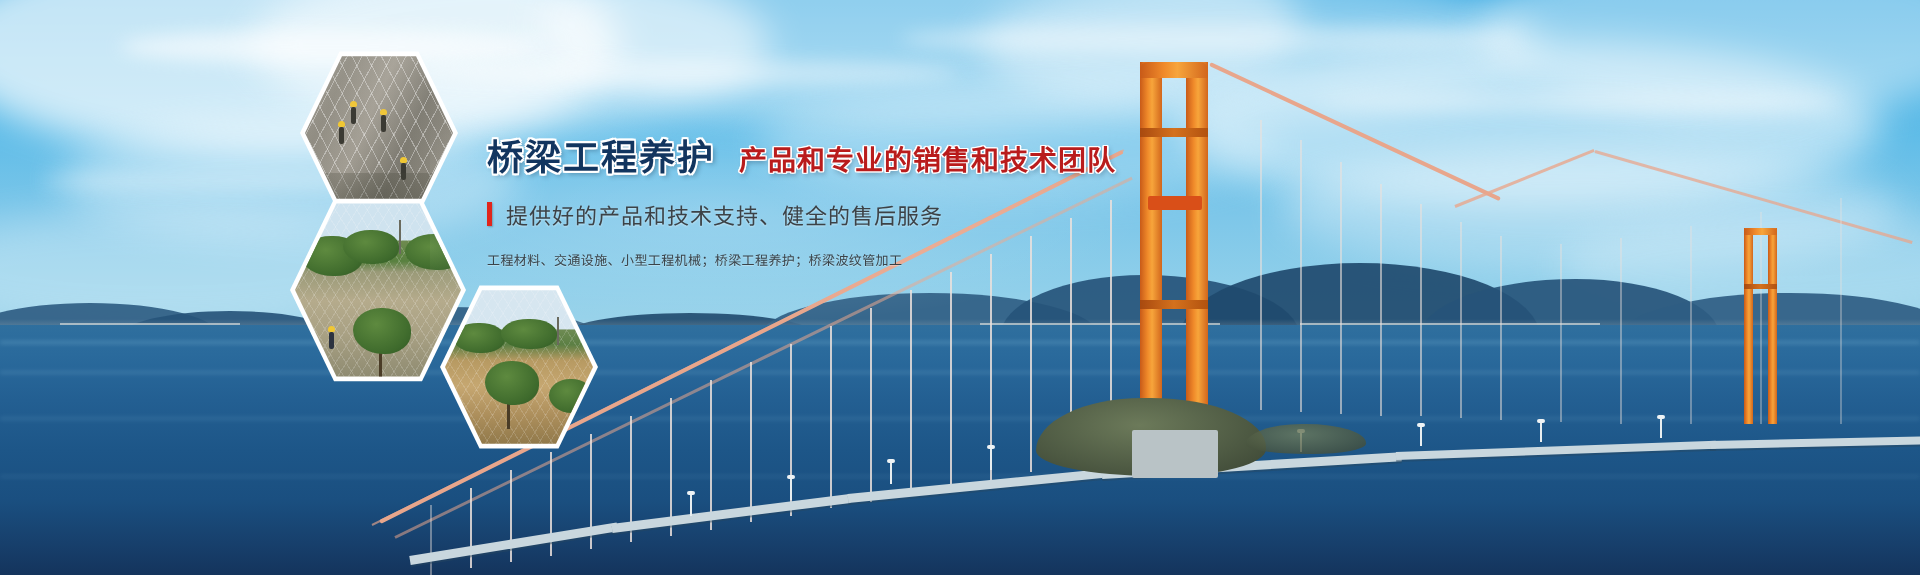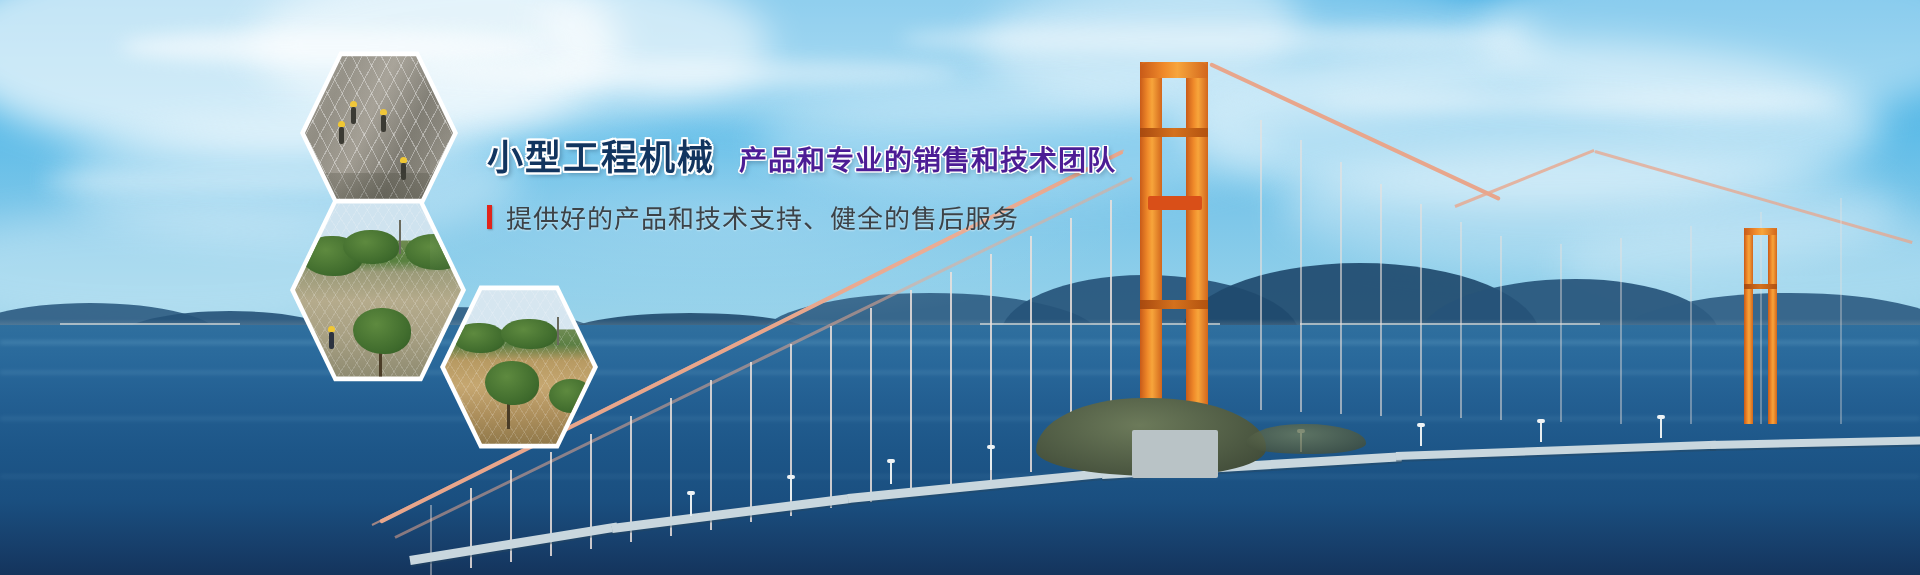--- a/index.html
+++ b/index.html
@@ -130,35 +130,35 @@
   .copy{position:absolute;left:487px;top:128px;width:620px;}
   .title-row{display:flex;align-items:baseline;white-space:nowrap;}
   .t-main{
     font-size:36px;font-weight:700;letter-spacing:2px;color:#12355f;
     text-shadow:
       -1.6px -1.6px 0 #fff, 1.6px -1.6px 0 #fff, -1.6px 1.6px 0 #fff, 1.6px 1.6px 0 #fff,
       0 -1.8px 0 #fff, 0 1.8px 0 #fff, -1.8px 0 0 #fff, 1.8px 0 0 #fff,
       3px 3px 5px rgba(10,30,55,.38);
   }
   .t-sub{
-    margin-left:24px;font-size:28px;font-weight:700;letter-spacing:1px;color:#4c1d95;
+    margin-left:24px;font-size:28px;font-weight:700;letter-spacing:1px;color:#b91c1c;
     text-shadow:
       -1.3px -1.3px 0 #fff, 1.3px -1.3px 0 #fff, -1.3px 1.3px 0 #fff, 1.3px 1.3px 0 #fff,
       0 -1.4px 0 #fff, 0 1.4px 0 #fff, -1.4px 0 0 #fff, 1.4px 0 0 #fff,
       2px 3px 5px rgba(10,30,55,.35);
   }
   .tagline{
     margin-top:18px;display:flex;align-items:center;white-space:nowrap;
   }
   .redbar{
     display:inline-block;width:5px;height:24px;background:#e1251b;margin-right:14px;flex:none;
     box-shadow:1px 1px 2px rgba(0,0,0,.25);
   }
   .tagline-text{
-    font-size:26px;color:#3c4247;letter-spacing:1px;
+    font-size:22px;color:#3c4247;letter-spacing:1px;
     text-shadow:0 1px 2px rgba(255,255,255,.45);
   }
   .body{margin-top:20px;font-size:13px;line-height:21px;color:#3a4349;letter-spacing:.4px;}
   .body div{white-space:nowrap;text-shadow:0 1px 1px rgba(255,255,255,.35);}
 
   
   .text-wash{
     position:absolute;left:430px;top:96px;width:720px;height:230px;
     background:radial-gradient(ellipse at 40% 50%,rgba(255,255,255,.18),rgba(255,255,255,0) 70%);
     pointer-events:none;
@@ -338,26 +338,27 @@
           <div class="shrub" style="left:104px;top:92px;width:44px;height:34px;"></div>
         </div>
       </div>
     </div>
   </div>
 
   <div class="text-wash"></div>
 
   <div class="copy">
     <div class="title-row">
-      <span class="t-main">小型工程机械</span>
+      <span class="t-main">桥梁工程养护</span>
       <span class="t-sub">产品和专业的销售和技术团队</span>
     </div>
 
     <div class="tagline">
       <span class="redbar"></span>
       <span class="tagline-text">提供好的产品和技术支持、健全的售后服务</span>
     </div>
 
     <div class="body">
+      <div>工程材料、交通设施、小型工程机械；桥梁工程养护；桥梁波纹管加工</div>
     </div>
   </div>
 
 </div>
 
 </body></html>

